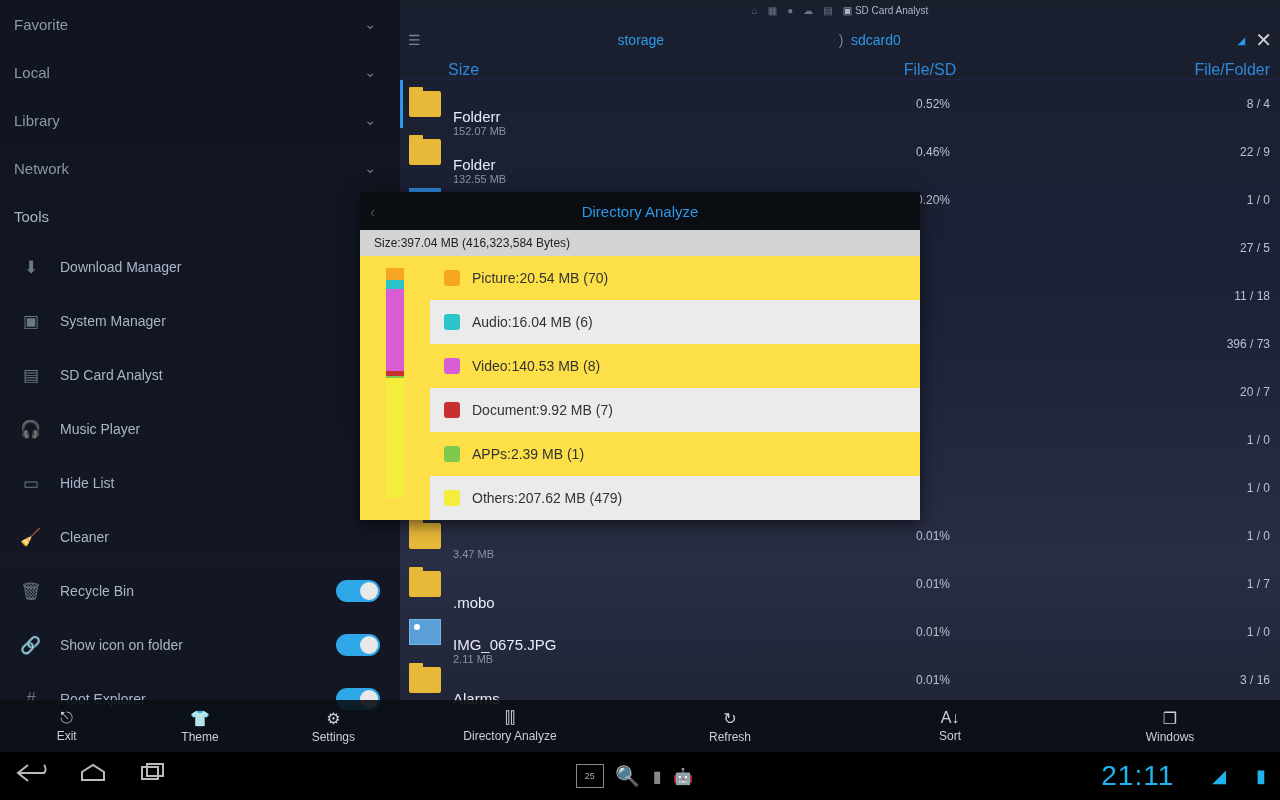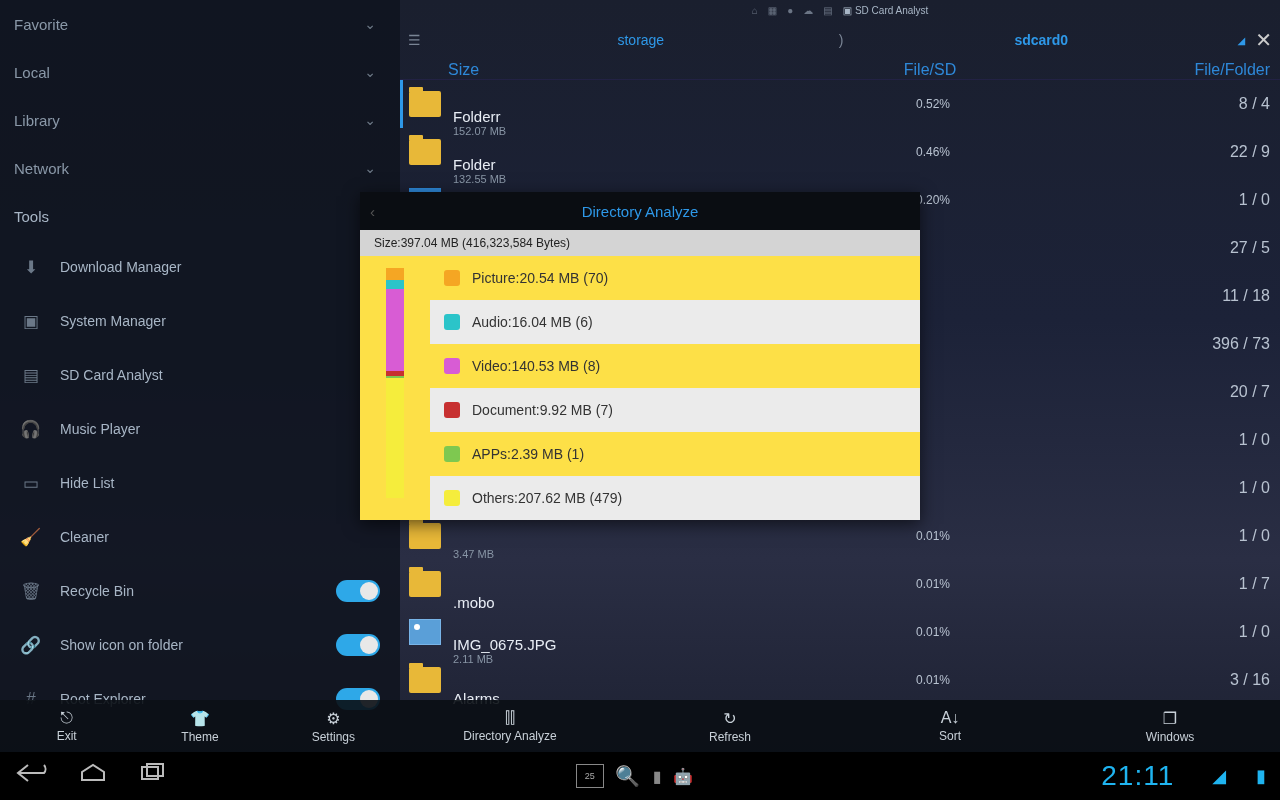--- a/index.html
+++ b/index.html
@@ -29,39 +29,39 @@
 .batt-box { border:1px solid #888; width:28px; height:24px; font-size:9px; display:flex; align-items:center; justify-content:center; color:#aaa; }
 
 
 #main { position:absolute; left:400px; top:0; width:880px; height:700px; }
 #topicons { height:20px; display:flex; justify-content:center; gap:10px; align-items:center; font-size:10px; color:#6b7585; }
 #topicons .ti { color:#6b7585; }
 #breadcrumb { height:40px; display:flex; align-items:center; padding:0 8px; color:#54a0e8; font-size:14px; position:relative; }
 #breadcrumb .bc-ico { color:#7a8595; margin-right:30px; }
 #breadcrumb .bc1 { flex:1; text-align:center; color:#2e98e8; }
 #breadcrumb .bcsep { color:#7a8595; width:20px; text-align:center; }
-#breadcrumb .bc2 { flex:1; text-align:center; color:#2e98e8;font-weight:bold; }
+#breadcrumb .bc2 { flex:1; text-align:left; color:#2e98e8; }
 #breadcrumb .close { color:#ccc; font-size:20px; cursor:pointer; margin-left:10px; }
 #colhdr { height:20px; display:flex; align-items:center; font-size:16px; color:#2e88d8; border-bottom:1px solid #224; }
 #colhdr .c1 { width:420px; padding-left:48px; }
 #colhdr .c2 { width:220px; text-align:center; }
 #colhdr .c3 { flex:1; text-align:right; padding-right:10px; }
 .frow { height:48px; display:flex; align-items:center; border-left:3px solid transparent; font-size:14px; color:#d8dde5; cursor:pointer; }
 .frow.sel { border-left:3px solid #2e98e8; }
 .frow .ficon { width:40px; height:34px; margin-left:2px; display:flex; align-items:center; justify-content:center; }
 .folder-ic { width:32px; height:26px; background:#e8b838; border-radius:2px; position:relative; }
 .folder-ic::before { content:''; position:absolute; left:0; top:-4px; width:14px; height:5px; background:#e8b838; border-radius:1px 1px 0 0; }
 .vid-ic { width:32px; height:24px; background:#2e88d8; display:flex; align-items:center; justify-content:center; color:#fff; font-size:12px; }
 .img-ic { width:32px; height:26px; background:#5a9fd8; border:1px solid #78b4e8; position:relative; }
 .img-ic::after { content:''; position:absolute; left:4px; top:4px; width:6px; height:6px; background:#fff; border-radius:50%; }
 .frow .finfo { width:378px; display:flex; flex-direction:column; padding-left:8px;margin-top:36px; }
 .frow .fname { font-size:15px; color:#e8edf5; }
 .frow .fsize { font-size:11px; color:#8895a5; }
 .frow .fpct { width:220px; text-align:center; font-size:12px; color:#b8c2d0; }
-.frow .ffiles { flex:1; text-align:right; padding-right:10px; font-size:16px; color:#b8c2d0; }
+.frow .ffiles { flex:1; text-align:right; padding-right:10px; font-size:12px; color:#b8c2d0; }
 
 #storagebar { position:absolute; bottom:0; left:400px; width:880px; height:18px; font-size:11px; display:flex; align-items:center; padding:0 4px; background:rgba(0,0,0,0.3); }
 #storagebar .st1 { color:#a8b2c0; }
 #storagebar .st2 { color:#d84030; margin:0 auto; }
 #storagebar .st3 { color:#7ec850; }
 
 
 #modal { position:absolute; left:360px; top:192px; width:560px; background:#fff; color:#222; z-index:50; box-shadow:0 4px 16px rgba(0,0,0,0.6); }
 #modal .mtitle { background:#0a0d12; color:#2e98e8; height:38px; display:flex; align-items:center; justify-content:center; font-size:15px; position:relative; }
 #modal .mback { position:absolute; left:10px; color:#555; cursor:pointer; }

